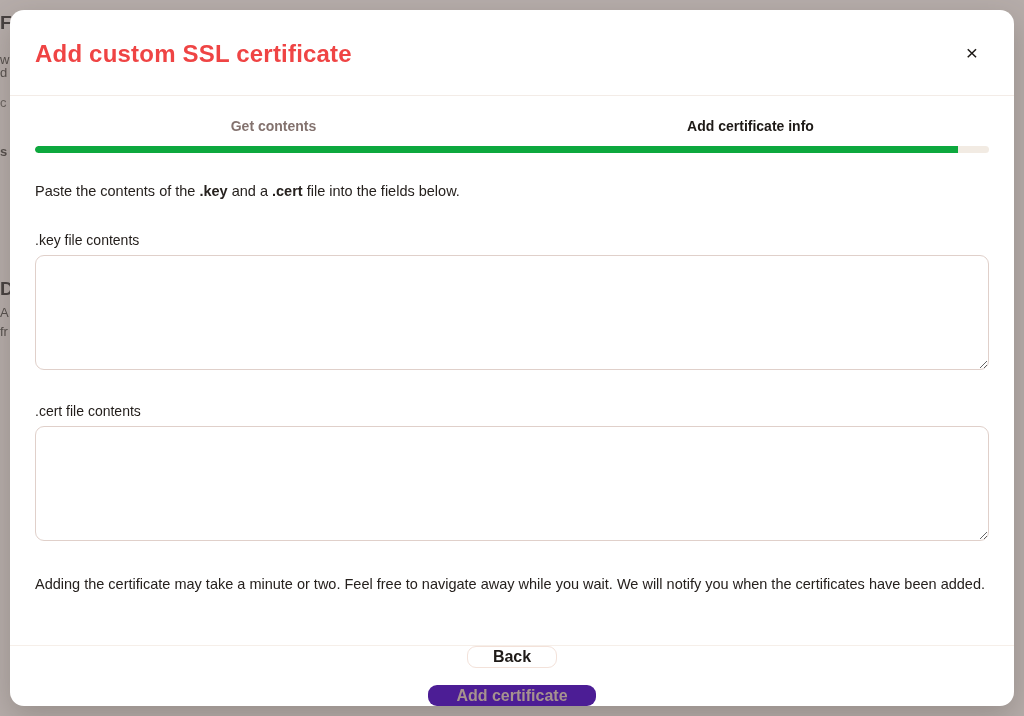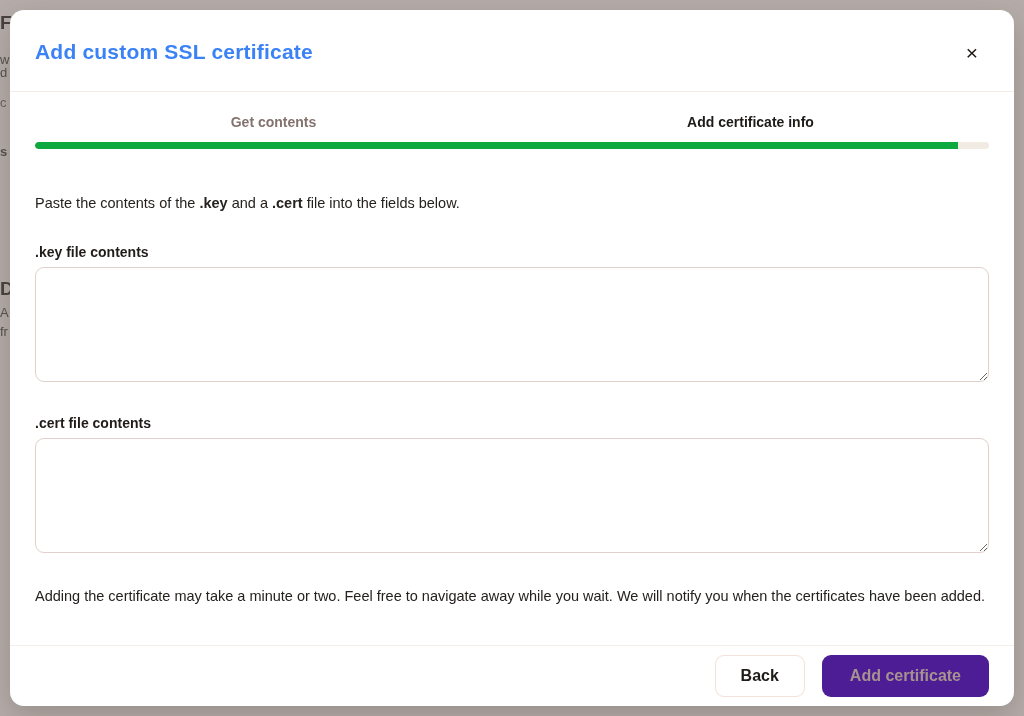--- a/index.html
+++ b/index.html
@@ -27,60 +27,60 @@
   .modal {
     position:absolute; left:10px; top:10px; width:1004px; height:696px;
     background:#ffffff; border-radius:14px; z-index:1;
     box-shadow:0 10px 30px rgba(60,50,45,.25);
     display:flex; flex-direction:column;
   }
   .modal-header {
     position:relative; padding:30px 25px 27px 25px;
     border-bottom:1px solid #f3ece7;
   }
-  .modal-title { font-size:21px; font-weight:bold; color:#3b82f6; letter-spacing:.2px; }
+  .modal-title { font-size:24px; font-weight:bold; color:#ef4444; letter-spacing:.2px; }
   .close-btn {
     position:absolute; right:28px; top:29px; width:28px; height:28px;
     background:none; border:none; cursor:pointer;
     font-size:21px; line-height:28px; color:#1a1613; text-align:center;
     font-family:"Liberation Sans",sans-serif;
   }
   .modal-body { flex:1; padding:0 25px; }
 
   
   .stepper { margin-top:22px; }
   .step-labels { display:flex; }
   .step-labels .step { width:50%; text-align:center; font-size:14px; font-weight:bold; cursor:pointer; }
   .step-done   { color:#83726e; }
   .step-active { color:#1e1a17; }
   .progress-track {
     margin-top:12px; height:7px; border-radius:4px; overflow:hidden;
     background:#f2ebe3;
   }
   .progress-fill { height:100%; background:#0da83e; border-radius:4px 0 0 4px; }
 
-  .intro { margin-top:46px; font-size:14.5px; color:#26211e; }
+  .intro { margin-top:30px; font-size:14.5px; color:#26211e; }
   .intro b { font-weight:bold; }
 
-  .field-label { margin-top:33px; font-size:14px; font-weight:bold; color:#211c19; }
+  .field-label { margin-top:33px; font-size:14px; font-weight:normal; color:#211c19; }
   .field-textarea {
     display:block; width:954px; height:115px; margin-top:7px;
     border:1px solid #e0d0ca; border-radius:9px;
     resize:vertical; padding:10px 12px;
     font-family:"Liberation Sans","DejaVu Sans",sans-serif; font-size:14px; color:#26211e;
     outline:none; background:#fff;
   }
 
   .note { margin-top:30px; font-size:14.5px; line-height:26px; color:#26211e; max-width:960px; }
 
   
   .modal-footer {
     border-top:1px solid #f6efe9;
     height:61px; display:flex; align-items:center; justify-content:flex-end;
-    gap:17px; padding:0 25px;
+    gap:17px; padding:0 25px;flex-direction:column;
   }
   .btn {
     height:42px; border-radius:9px; font-size:16px; font-weight:bold;
     font-family:"Liberation Sans","DejaVu Sans",sans-serif; cursor:pointer;
   }
   .btn-back {
     background:#ffffff; border:1px solid #f3e2da; color:#1f1b18;
     padding:0 25px; font-weight:600;
   }
   .btn-submit {

